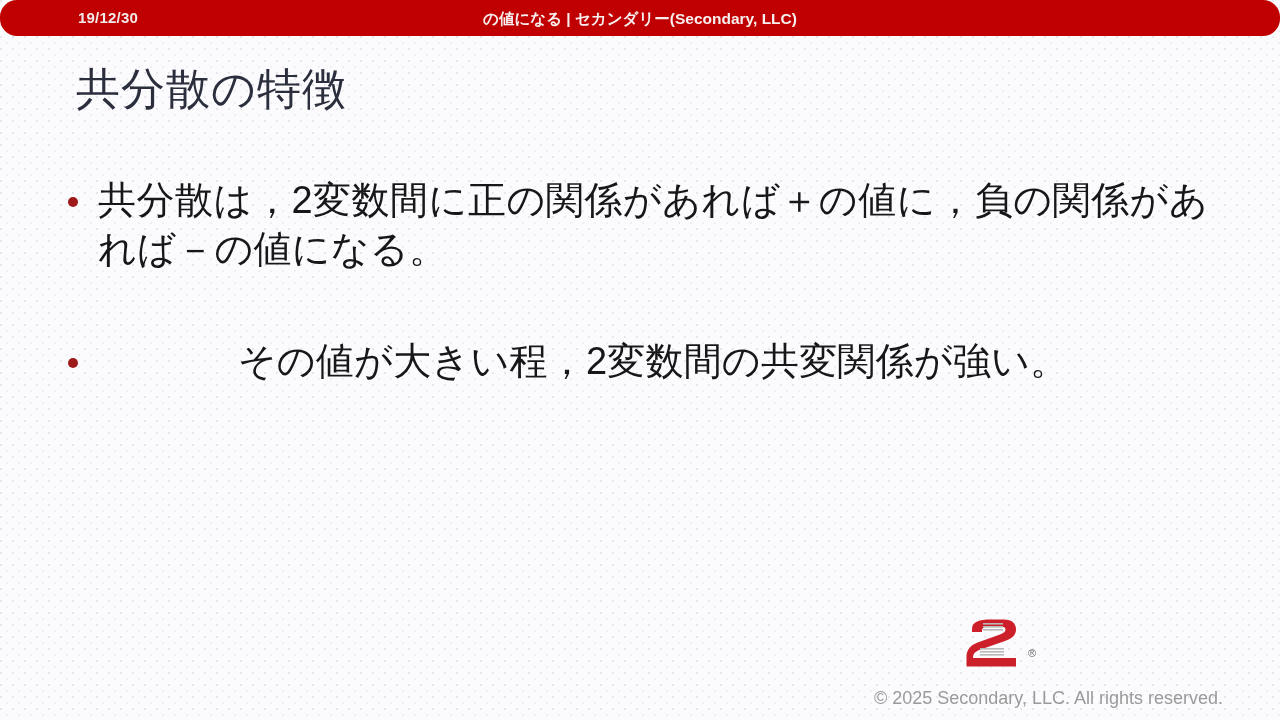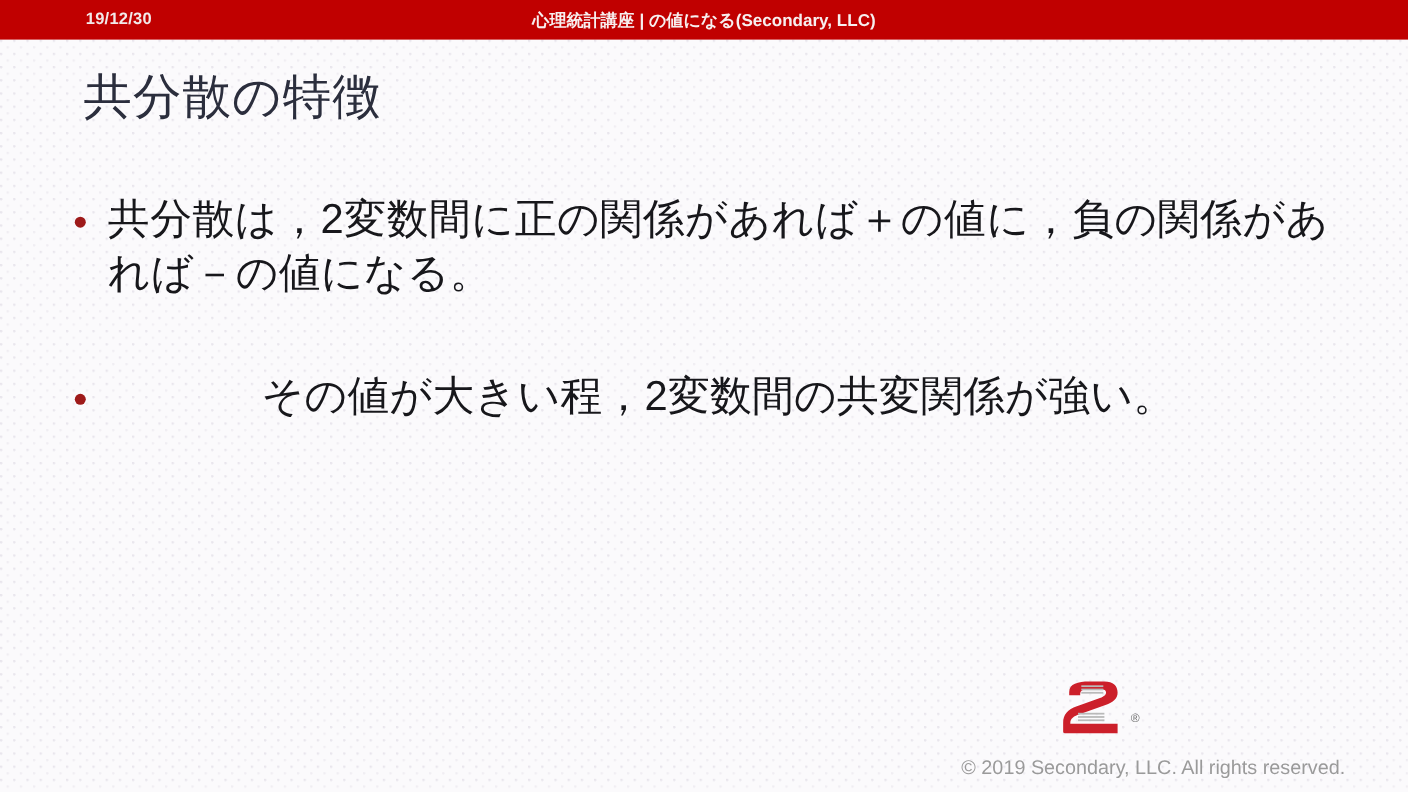--- a/index.html
+++ b/index.html
@@ -28,20 +28,21 @@
   }
 
   
   #header-bar {
     position: absolute;
     top: 0;
     left: 0;
     width: 1280px;
     height: 36px;
     background: #c00000;
+    border-radius: 17px;
   }
   #header-date {
     position: absolute;
     left: 78px;
     top: 9px;
     font-size: 15px;
     font-weight: bold;
     color: #f2e9e9;
     letter-spacing: 0.2px;
     white-space: nowrap;
@@ -147,21 +148,21 @@
     white-space: nowrap;
   }
 </style>
 </head>
 <body>
 
 <div id="slide">
 
   <div id="header-bar">
     <div id="header-date">19/12/30</div>
-    <div id="header-title">心理統計講座 | の値になる(Secondary, LLC)</div>
+    <div id="header-title">の値になる | セカンダリー(Secondary, LLC)</div>
   </div>
 
   <div id="slide-title">共分散の特徴</div>
 
   <div id="body">
 
     <div class="bullet-row" id="bullet-1">
       <span class="bullet-dot"></span>
       <span class="bullet-text">共分散は，2変数間に正の関係があれば＋の値に，負の関係があれば－の値になる。</span>
     </div>
@@ -184,15 +185,15 @@
       <rect x="17" y="8" width="20" height="1.6" fill="#b9b9b9"></rect>
       <rect x="17" y="11" width="20" height="1.6" fill="#b9b9b9"></rect>
 
       <rect x="14" y="30" width="24" height="1.6" fill="#b9b9b9"></rect>
       <rect x="14" y="33" width="24" height="1.6" fill="#b9b9b9"></rect>
       <rect x="14" y="36" width="24" height="1.6" fill="#b9b9b9"></rect>
     </svg>
     <span id="logo-reg">®</span>
   </div>
 
-  <div id="copyright">© 2019 Secondary, LLC. All rights reserved.</div>
+  <div id="copyright">© 2025 Secondary, LLC. All rights reserved.</div>
 
 </div>
 
 </body></html>

